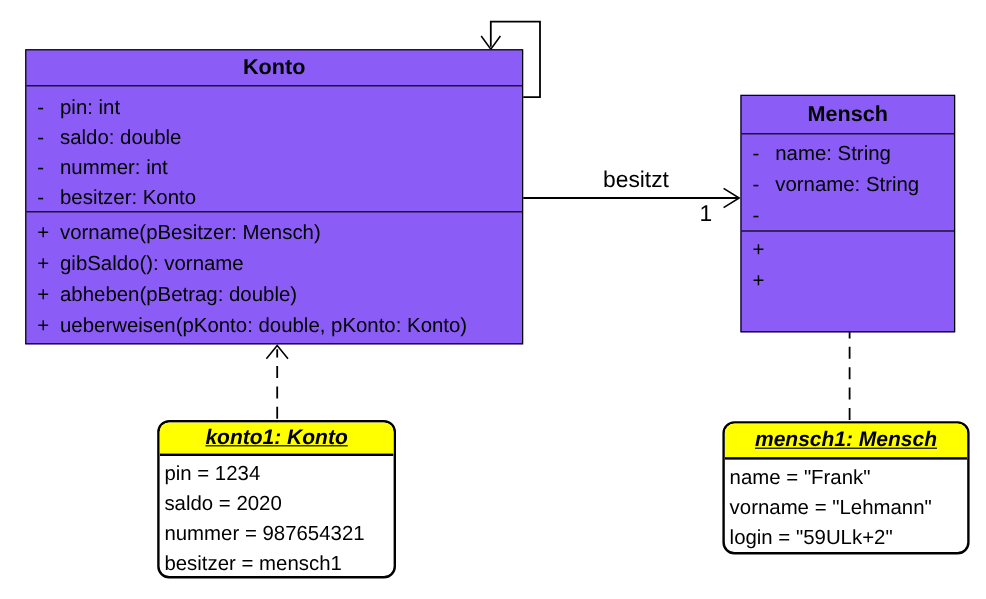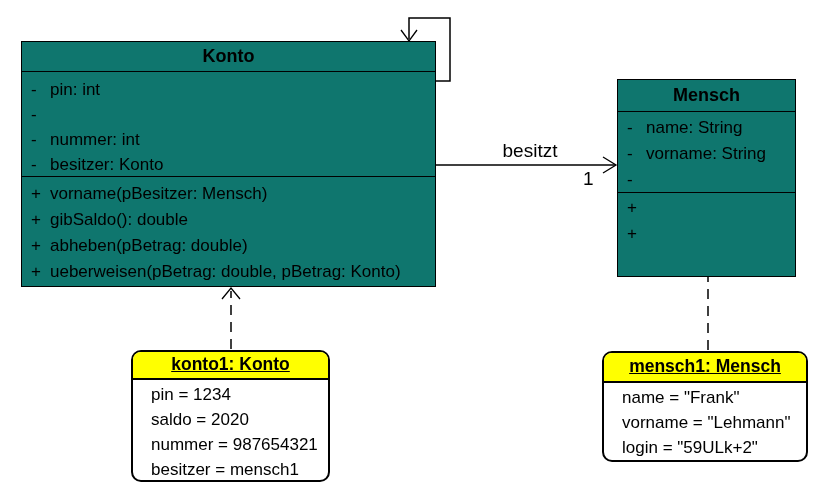--- a/index.html
+++ b/index.html
@@ -18,21 +18,21 @@
     width: 822px; height: 499px;
     pointer-events: none;
   }
   svg.connectors .wire  { fill: none; stroke: #000000; stroke-width: 1.5px; }
   svg.connectors .dashed{ stroke-dasharray: 10 7; }
   svg.connectors .head  { fill: none; stroke: #000000; stroke-width: 1.3px; }
 
   
   .class-box {
     position: absolute;
-    background: #0f766e;
+    background: #8b5cf6;
     border: 1.5px solid #000000;
     box-sizing: border-box;
   }
   .class-title {
     font-weight: bold;
     font-size: 18px;
     text-align: center;
     border-bottom: 1.5px solid #000000;
     box-sizing: border-box;
   }
@@ -63,24 +63,25 @@
     border-radius: 10px;
     box-sizing: border-box;
     overflow: hidden;
   }
   .obj-header {
     border-bottom: 2px solid #000000;
     text-align: center;
     font-weight: bold;
     font-size: 17.5px;
     box-sizing: border-box;
+    font-style: italic;
   }
   .obj-header span { text-decoration: underline; }
   .obj-body { font-size: 17px; }
-  .obj-body .slot { padding-left: 18px; white-space: nowrap; }
+  .obj-body .slot { padding-left: 4px; white-space: nowrap; }
 
   #konto1-box  { left: 131px; top: 350px; width: 199px; height: 132px; }
   #konto1-box .obj-header { height: 28px; line-height: 25px; }
   #konto1-box .obj-body   { padding-top: 2px; }
   #konto1-box .slot       { line-height: 25px; }
 
   #mensch1-box { left: 602px; top: 351px; width: 206px; height: 111px; }
   #mensch1-box .obj-header { height: 30px; line-height: 27px; }
   #mensch1-box .obj-body   { padding-top: 2px; }
   #mensch1-box .slot       { line-height: 25px; }
@@ -124,46 +125,47 @@
 
   <div class="class-box" id="konto-box">
     <div class="class-title">Konto</div>
     <div class="compartment attrs with-sep">
       <div class="row">
         <span class="pre">-</span>
         <span>pin: int</span>
       </div>
       <div class="row">
         <span class="pre">-</span>
+        <span>saldo: double</span>
       </div>
       <div class="row">
         <span class="pre">-</span>
         <span>nummer: int</span>
       </div>
       <div class="row">
         <span class="pre">-</span>
         <span>besitzer: Konto</span>
       </div>
     </div>
     <div class="compartment methods">
       <div class="row">
         <span class="pre">+</span>
         <span>vorname(pBesitzer: Mensch)</span>
       </div>
       <div class="row">
         <span class="pre">+</span>
-        <span>gibSaldo(): double</span>
+        <span>gibSaldo(): vorname</span>
       </div>
       <div class="row">
         <span class="pre">+</span>
         <span>abheben(pBetrag: double)</span>
       </div>
       <div class="row">
         <span class="pre">+</span>
-        <span>ueberweisen(pBetrag: double, pBetrag: Konto)</span>
+        <span>ueberweisen(pKonto: double, pKonto: Konto)</span>
       </div>
     </div>
   </div>
 
   <div class="class-box" id="mensch-box">
     <div class="class-title">Mensch</div>
     <div class="compartment attrs with-sep">
       <div class="row">
         <span class="pre">-</span>
         <span>name: String</span>

